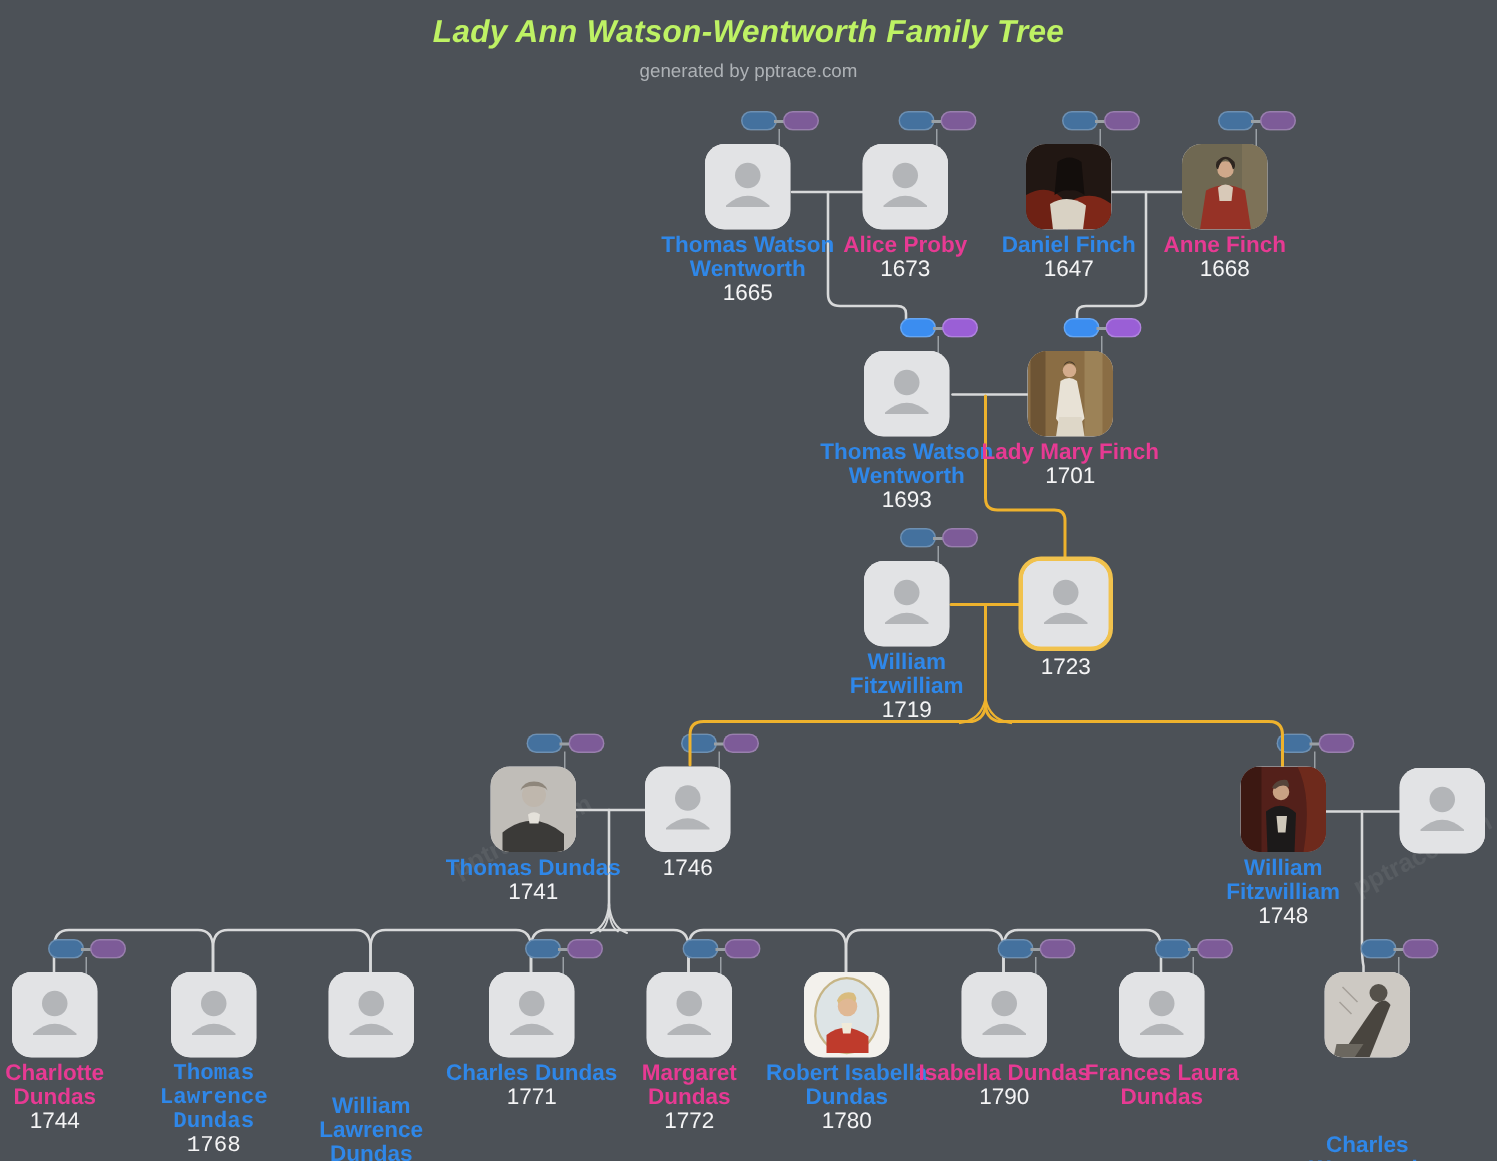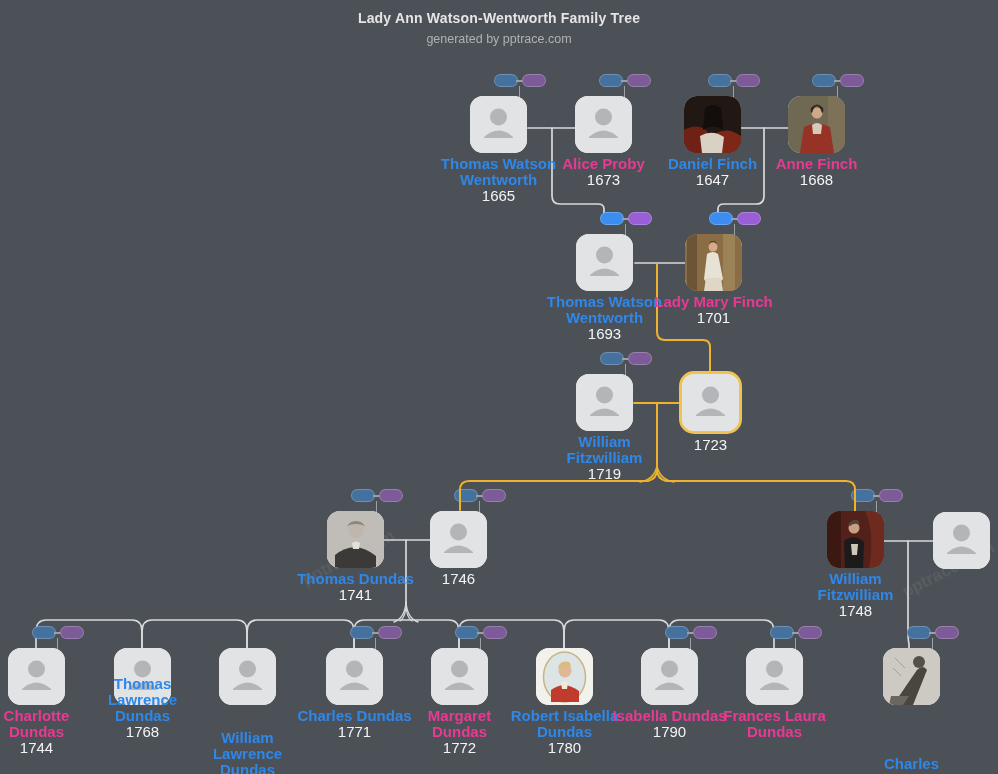--- a/index.html
+++ b/index.html
@@ -2,21 +2,21 @@
 <html><head>
 <meta charset="utf-8">
 <style>
   html,body{margin:0;padding:0;}
   body{
     width:998px;height:774px;position:relative;overflow:hidden;
     background:#4c5157;
     font-family:"Liberation Sans", sans-serif;
   }
   .hdr{position:absolute;left:0;top:10px;width:998px;text-align:center;z-index:40;}
-  .hdr .t{font-size:14px;font-weight:700;color:#e5e5e5;letter-spacing:.2px;}
+  .hdr .t{font-size:21px;font-weight:700;color:#bef264;letter-spacing:.2px;font-style:italic;}
   .hdr .s{font-size:12.5px;color:#aeb2b6;margin-top:6px;}
   svg.layer{position:absolute;left:0;top:0;pointer-events:none;}
   #wm-layer{position:absolute;left:0;top:0;width:998px;height:774px;z-index:2;pointer-events:none;}
   .wm{position:absolute;font-size:17px;font-weight:700;color:rgba(255,255,255,0.07);
       transform:rotate(-27deg);white-space:nowrap;}
   #white-lines{z-index:5;}
   .chip-pair{position:absolute;width:52px;height:13px;z-index:15;}
   .chip-pair .conn{position:absolute;left:22px;top:6px;width:8px;height:1.6px;background:#9aa0a5;}
   .chip-pair .stub{position:absolute;left:25px;top:12px;width:1.6px;height:12px;background:#9aa0a5;}
   .chip{position:absolute;top:0;width:24px;height:13px;border-radius:6.5px;box-sizing:border-box;
@@ -318,21 +318,21 @@
       <div class="pname f">Charlotte Dundas</div>
       <div class="pyear">1744</div>
     </div>
     <div class="pnode" style="left: 114px; top: 648px;">
       <svg width="57" height="57" viewBox="0 0 57 57">
         <rect width="57" height="57" fill="#e2e3e5"></rect>
         <circle cx="28.5" cy="21" r="8.5" fill="#b3b5b8"></circle>
         <path d="M14,41 Q28.5,28 43,41 L43,42 L14,42 Z" fill="#b3b5b8"></path>
       </svg>
     </div>
-    <div class="plabel" style="left: 81.5px; top: 676px;">
+    <div class="plabel" style="left: 81.5px; top: 708px; font-family: Liberation Mono, monospace;">
       <div class="pname m">Thomas Lawrence Dundas</div>
       <div class="pyear">1768</div>
     </div>
     <div class="pnode" style="left: 219px; top: 648px;">
       <svg width="57" height="57" viewBox="0 0 57 57">
         <rect width="57" height="57" fill="#e2e3e5"></rect>
         <circle cx="28.5" cy="21" r="8.5" fill="#b3b5b8"></circle>
         <path d="M14,41 Q28.5,28 43,41 L43,42 L14,42 Z" fill="#b3b5b8"></path>
       </svg>
     </div>

